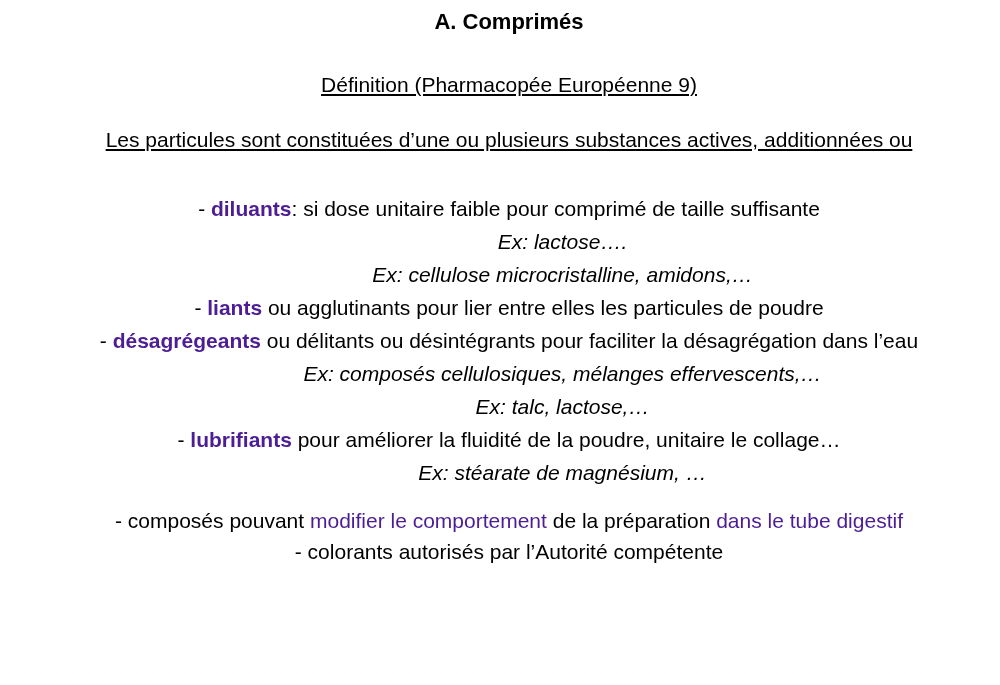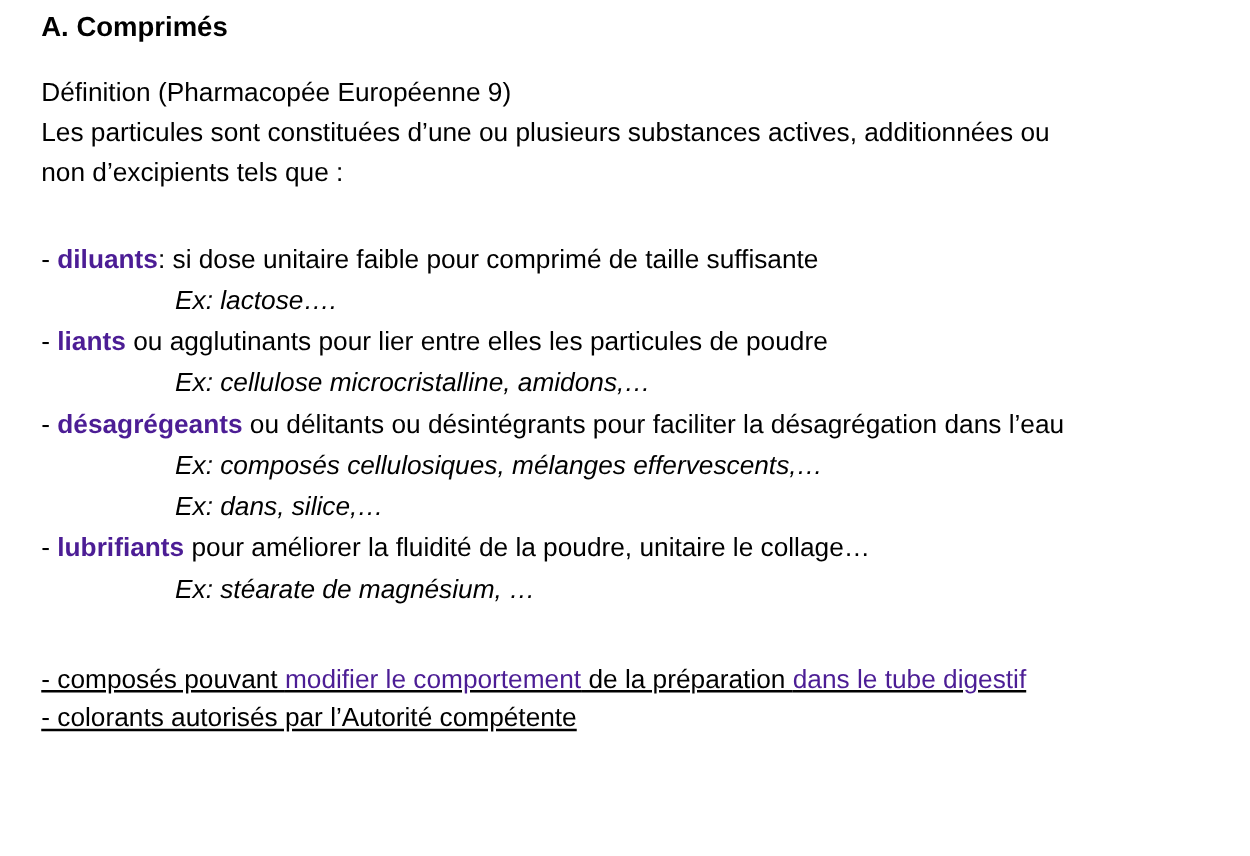--- a/index.html
+++ b/index.html
@@ -15,40 +15,43 @@
     color: #000000;
   }
   #doc {
     padding: 6px 15px 0 33px;
   }
   .line {
     height: 32px;
     line-height: 32px;
     font-size: 21px;
     white-space: nowrap;
+    text-align: center;
   }
   .title-line {
     font-size: 22px;
     font-weight: 700;
   }
   .definition-line {
-    margin-top: 21px;
+    margin-top: 31px;
+    text-decoration: underline;
   }
   .intro-block {
+    margin-top: 23px;
+    text-decoration: underline;
   }
   .excipient-list {
     margin-top: 36px;
   }
   .excipient-list .line {
     height: 33px;
     line-height: 33px;
   }
   .footer-list {
-    margin-top: 40px;
-    text-decoration: underline;
+    margin-top: 16px;
   }
   .footer-list .line {
     height: 31px;
     line-height: 31px;
   }
   .example {
     font-style: italic;
     margin-left: 107px;
   }
   .seg.plain { color: #000000; font-weight: 400; }
@@ -58,31 +61,30 @@
 <style>.seg.red, .seg.red-bold { color: #4c1d95; }</style></head>
 <body>
 
 <div id="doc">
   <div class="line title-line">A. Comprimés</div>
 
   <div class="line definition-line">Définition (Pharmacopée Européenne 9)</div>
 
   <div class="intro-block">
     <div class="line">Les particules sont constituées d’une ou plusieurs substances actives, additionnées ou</div>
-    <div class="line">non d’excipients tels que :</div>
   </div>
 
   <div class="excipient-list">
       <div class="line"><span class="seg plain">- </span><span class="seg red-bold">diluants</span><span class="seg plain">: si dose unitaire faible pour comprimé de taille suffisante</span></div>
       <div class="line example">Ex: lactose….</div>
+      <div class="line example">Ex: cellulose microcristalline, amidons,…</div>
       <div class="line"><span class="seg plain">- </span><span class="seg red-bold">liants</span><span class="seg plain"> ou agglutinants pour lier entre elles les particules de poudre</span></div>
-      <div class="line example">Ex: cellulose microcristalline, amidons,…</div>
       <div class="line"><span class="seg plain">- </span><span class="seg red-bold">désagrégeants</span><span class="seg plain"> ou délitants ou désintégrants pour faciliter la désagrégation dans l’eau</span></div>
       <div class="line example">Ex: composés cellulosiques, mélanges effervescents,…</div>
-      <div class="line example">Ex: dans, silice,…</div>
+      <div class="line example">Ex: talc, lactose,…</div>
       <div class="line"><span class="seg plain">- </span><span class="seg red-bold">lubrifiants</span><span class="seg plain"> pour améliorer la fluidité de la poudre, unitaire le collage…</span></div>
       <div class="line example">Ex: stéarate de magnésium, …</div>
     </div>
 
   <div class="footer-list">
       <div class="line"><span class="seg plain">- composés pouvant </span><span class="seg red">modifier le comportement</span><span class="seg plain"> de la préparation </span><span class="seg red">dans le tube digestif</span></div>
       <div class="line"><span class="seg plain">- colorants autorisés par l’Autorité compétente</span></div>
     </div>
 </div>
 

